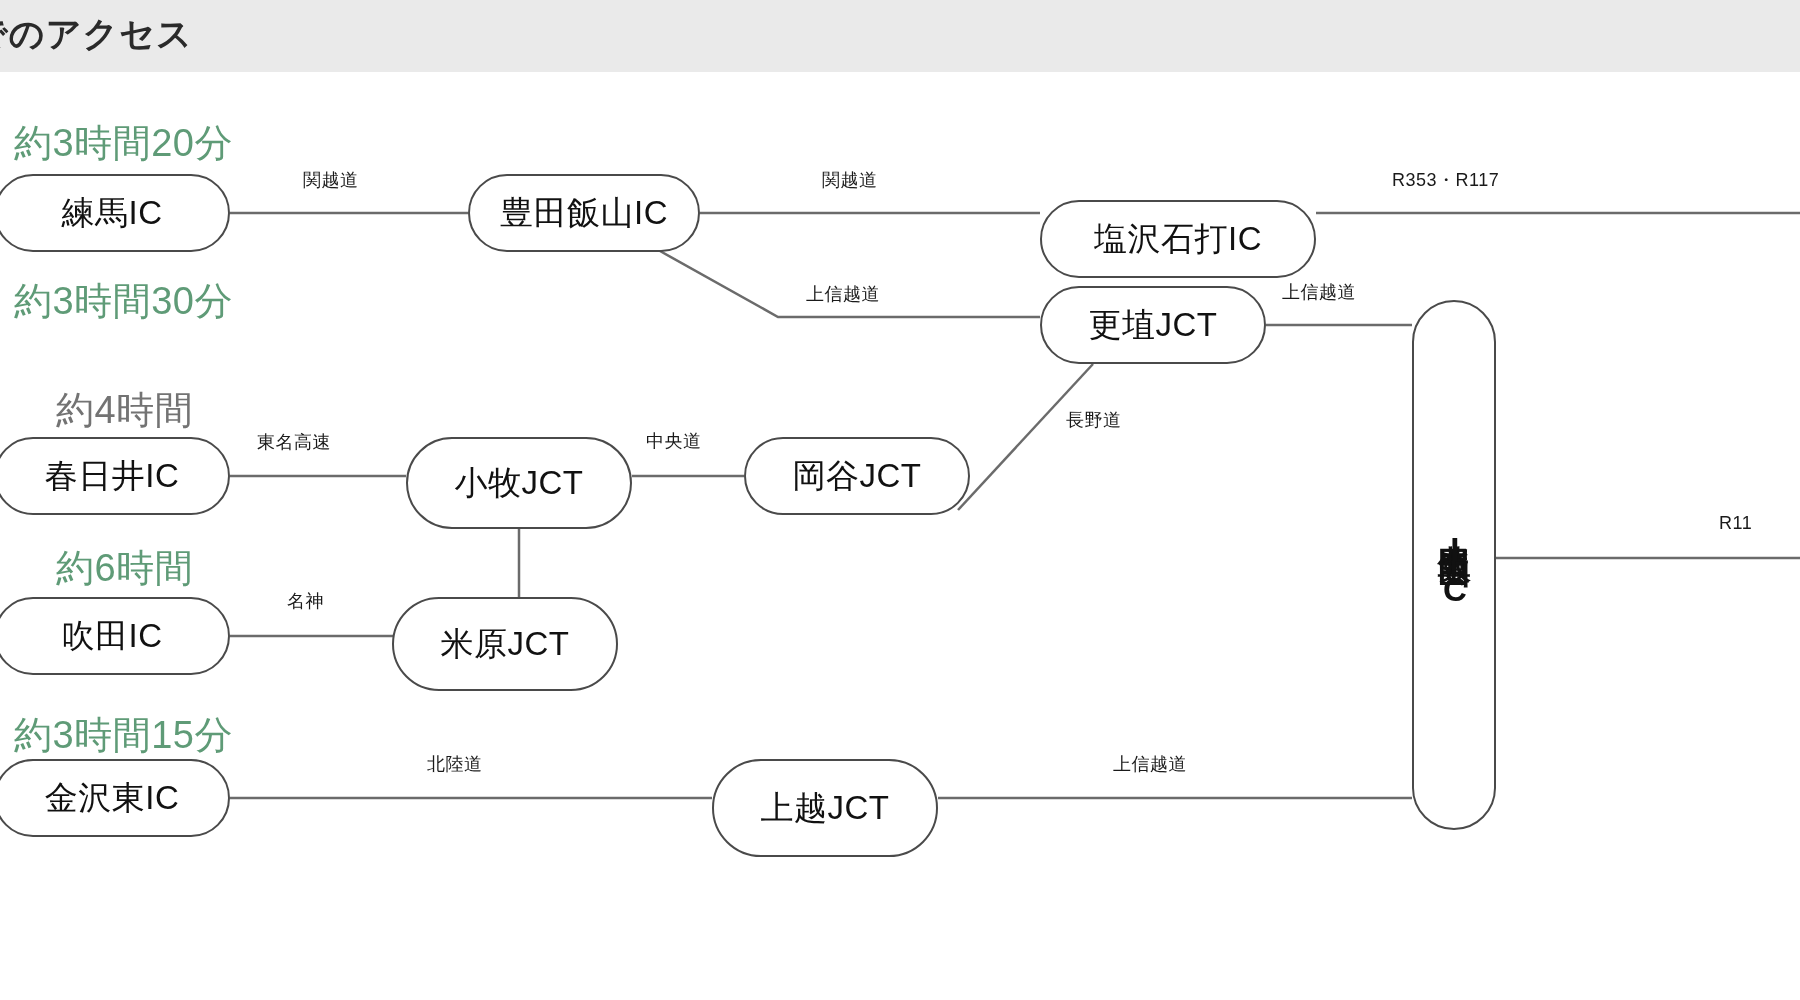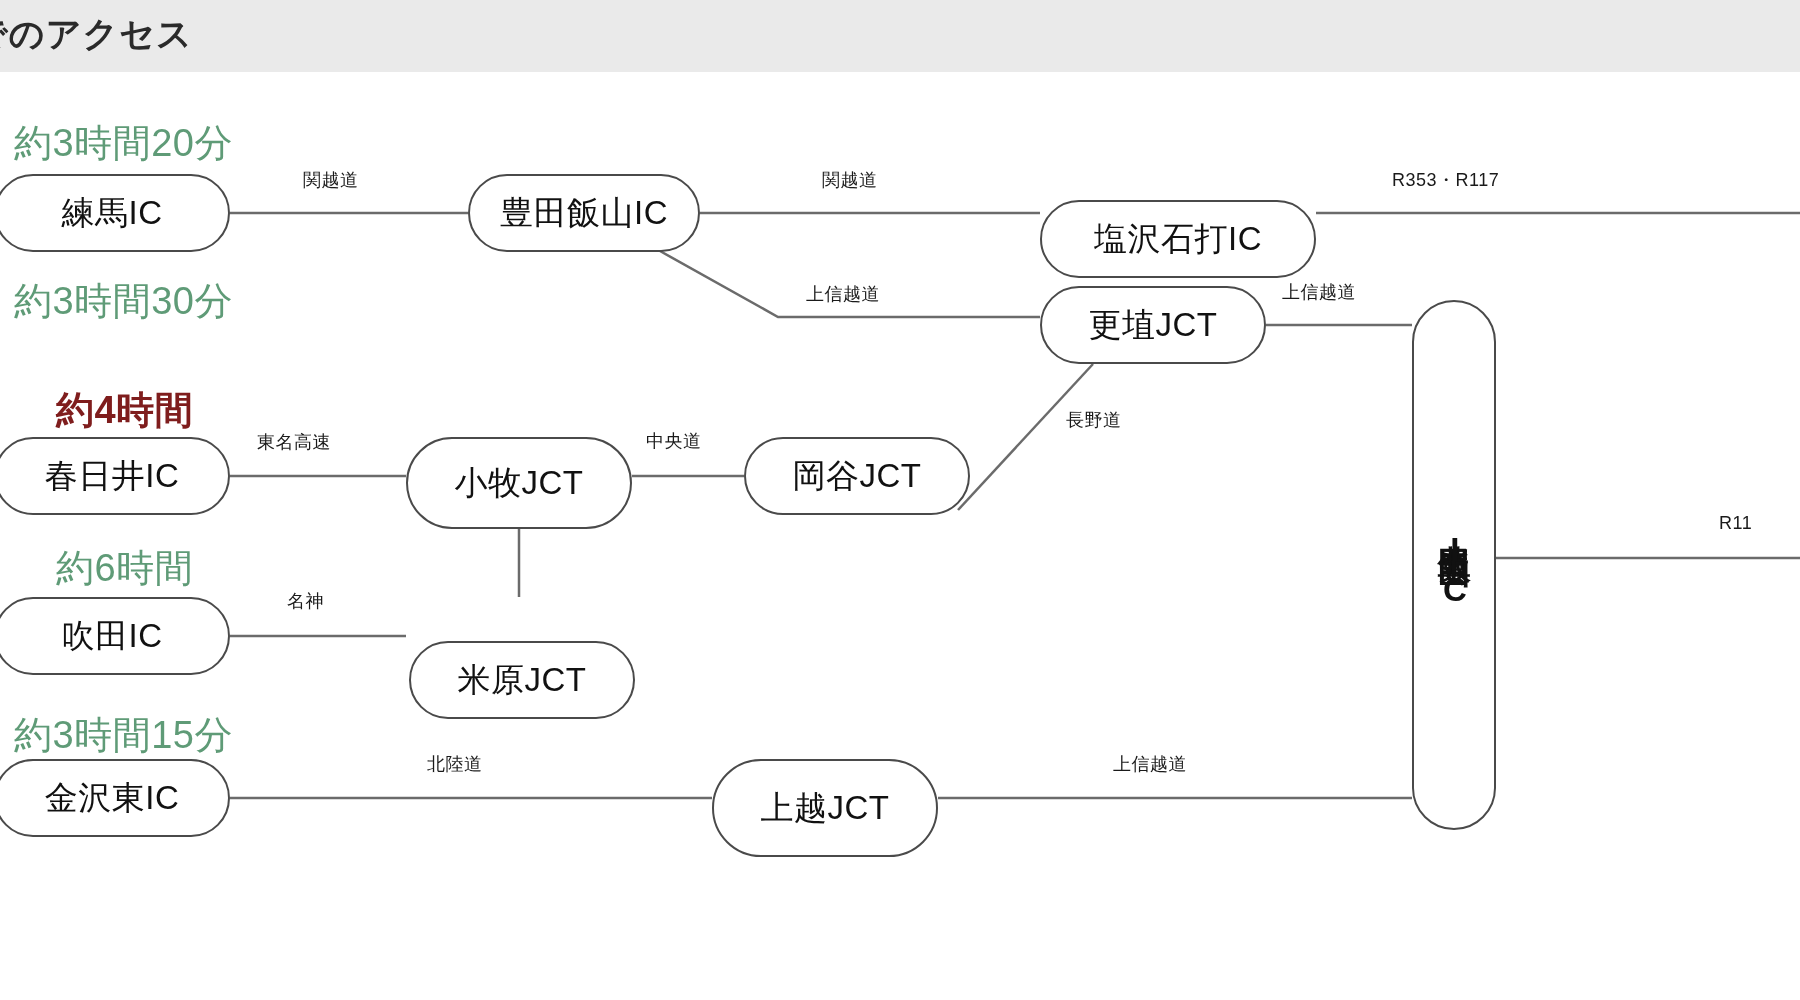--- a/index.html
+++ b/index.html
@@ -134,21 +134,21 @@
       </div>
       <div class="node" style="left: 406px; top: 437px; width: 226px; height: 92px; border-color: rgb(74, 74, 74);">
         <span>小牧JCT</span>
       </div>
       <div class="node" style="left: 744px; top: 437px; width: 226px; height: 78px; border-color: rgb(74, 74, 74);">
         <span>岡谷JCT</span>
       </div>
       <div class="node" style="left: -6px; top: 597px; width: 236px; height: 78px; border-color: rgb(74, 74, 74);">
         <span>吹田IC</span>
       </div>
-      <div class="node" style="left: 409px; top: 597px; width: 226px; height: 78px; border-color: rgb(74, 74, 74); margin-top: 44px;">
+      <div class="node" style="left: 392px; top: 597px; width: 226px; height: 94px; border-color: rgb(74, 74, 74);">
         <span>米原JCT</span>
       </div>
       <div class="node" style="left: -6px; top: 759px; width: 236px; height: 78px; border-color: rgb(74, 74, 74);">
         <span>金沢東IC</span>
       </div>
       <div class="node" style="left: 712px; top: 759px; width: 226px; height: 98px; border-color: rgb(74, 74, 74);">
         <span>上越JCT</span>
       </div>
       <div class="node vertical" style="left: 1412px; top: 300px; width: 84px; height: 530px; border-color: rgb(74, 74, 74);">
         <span>豊田飯山IC</span>
@@ -164,18 +164,18 @@
       <div class="edge-label" style="left: 646px; top: 429px;">中央道</div>
       <div class="edge-label" style="left: 1030px; top: 408px; margin-left: 36px;">長野道</div>
       <div class="edge-label" style="left: 1719px; top: 513px;">R11</div>
       <div class="edge-label" style="left: 287px; top: 589px;">名神</div>
       <div class="edge-label" style="left: 427px; top: 752px; text-align: center;">北陸道</div>
       <div class="edge-label" style="left: 1113px; top: 752px;">上信越道</div>
     </div>
   <div id="durations-layer">
       <div class="duration-label" style="left: 14px; top: 118px; color: rgb(95, 155, 119);">約3時間20分</div>
       <div class="duration-label" style="left: 14px; top: 276px; color: rgb(95, 155, 119);">約3時間30分</div>
-      <div class="duration-label" style="left: 56px; top: 385px; color: #7f1d1d; font-weight: bold;">約4時間</div>
+      <div class="duration-label" style="left: 56px; top: 385px; color: #737373;">約4時間</div>
       <div class="duration-label" style="left: 56px; top: 543px; color: rgb(95, 155, 119);">約6時間</div>
       <div class="duration-label" style="left: 14px; top: 710px; color: rgb(95, 155, 119);">約3時間15分</div>
     </div>
 
 </div>
 
 </body></html>

